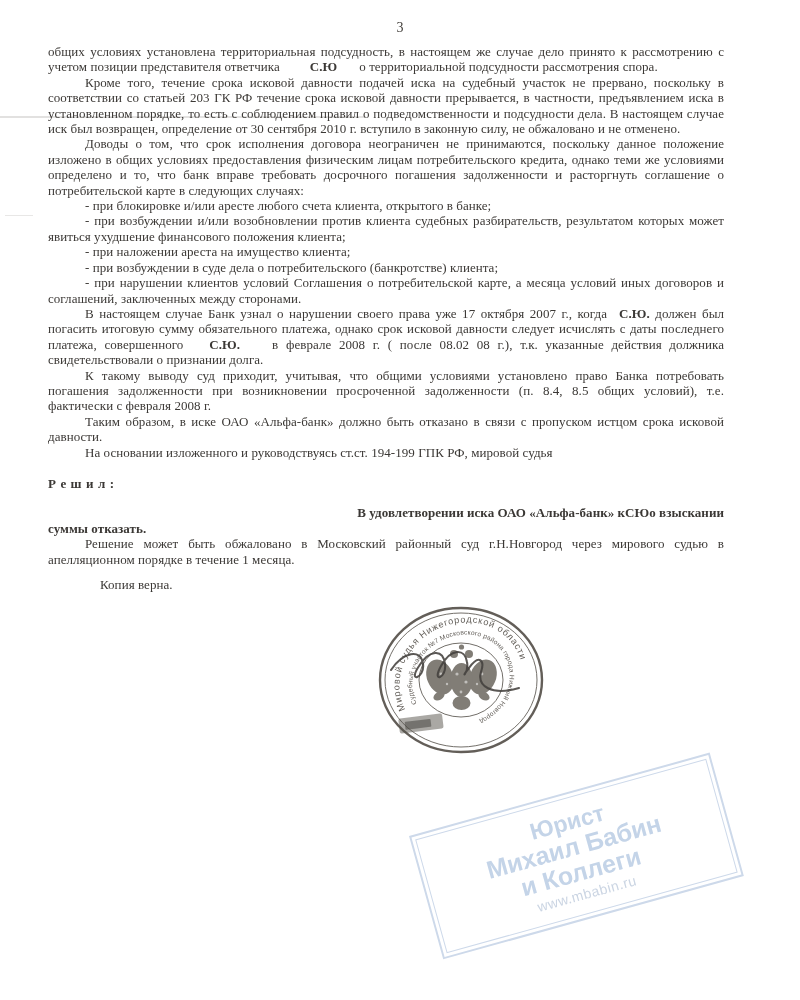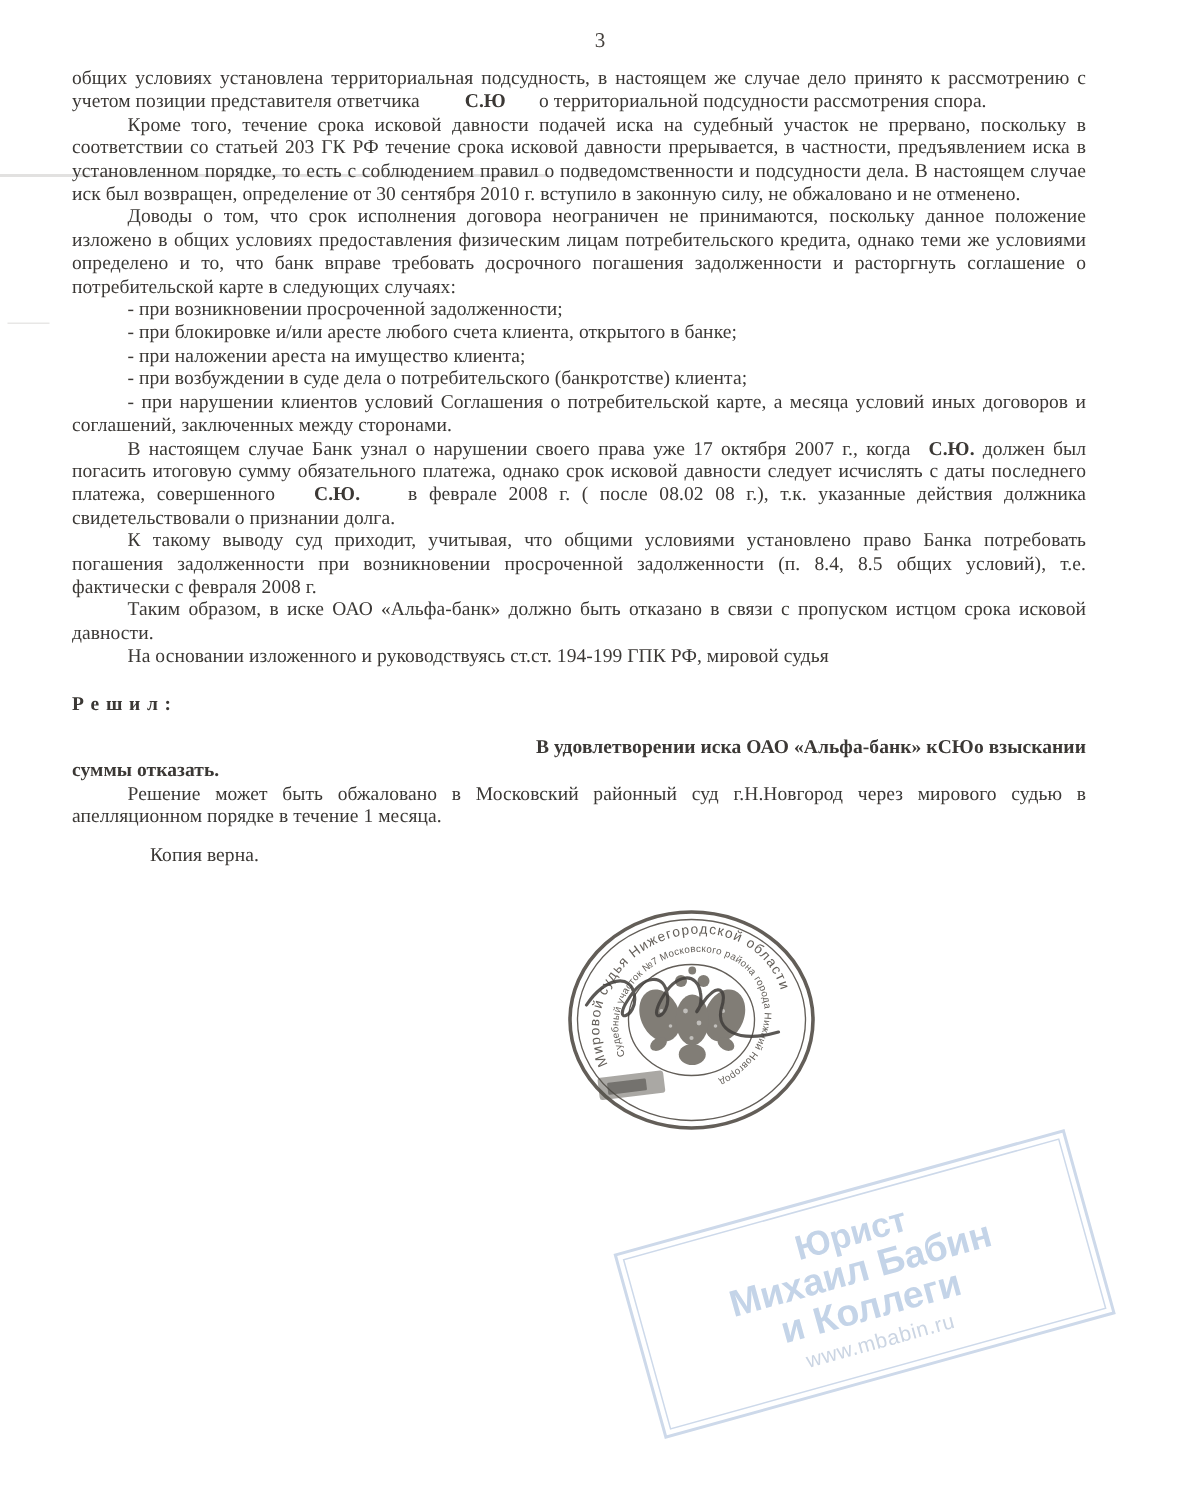--- a/index.html
+++ b/index.html
@@ -68,22 +68,22 @@
 
   <div class="page-number">3</div>
 
   <div class="scan-line-1"></div>
   <div class="scan-line-2"></div>
 
   <div class="doc">
       <p class="para noindent"><span>общих условиях установлена территориальная подсудность, в настоящем же случае дело принято к рассмотрению с учетом позиции представителя ответчика</span><span class="gap g30"></span><span class="bold">С.Ю</span><span class="gap g22"></span><span>о территориальной подсудности рассмотрения спора.</span></p>
       <p class="para body"><span>Кроме того, течение срока исковой давности подачей иска на судебный участок не прервано, поскольку в соответствии со статьей 203 ГК РФ течение срока исковой давности прерывается, в частности, предъявлением иска в установленном порядке, то есть с соблюдением правил о подведомственности и подсудности дела. В настоящем случае иск был возвращен, определение от 30 сентября 2010 г. вступило в законную силу, не обжаловано и не отменено.</span></p>
       <p class="para body"><span>Доводы о том, что срок исполнения договора неограничен не принимаются, поскольку данное положение изложено в общих условиях предоставления физическим лицам потребительского кредита, однако теми же условиями определено и то, что банк вправе требовать досрочного погашения задолженности и расторгнуть соглашение о потребительской карте в следующих случаях:</span></p>
-      <p class="para body"><span>- при возникновении просроченной задолженности;</span></p>
       <p class="para body"><span>- при блокировке и/или аресте любого счета клиента, открытого в банке;</span></p>
+      <p class="para body"><span>- при возбуждении и/или возобновлении против клиента судебных разбирательств, результатом которых может явиться ухудшение финансового  положения клиента;</span></p>
       <p class="para body"><span>- при наложении ареста на имущество клиента;</span></p>
       <p class="para body"><span>- при возбуждении в суде дела о потребительского (банкротстве) клиента;</span></p>
       <p class="para body"><span>- при нарушении клиентов условий Соглашения о потребительской карте, а месяца условий иных договоров и соглашений, заключенных между сторонами.</span></p>
       <p class="para body"><span>В настоящем случае Банк узнал о нарушении своего права уже 17 октября 2007 г., когда</span><span class="gap g12"></span><span class="bold">С.Ю.</span><span> должен был погасить итоговую сумму  обязательного платежа, однако срок исковой давности следует исчислять с даты последнего платежа, совершенного</span><span class="gap g26"></span><span class="bold">С.Ю.</span><span class="gap g32"></span><span>в феврале 2008 г. ( после 08.02 08 г.), т.к. указанные действия должника свидетельствовали о признании долга.</span></p>
       <p class="para body"><span>К такому выводу суд приходит, учитывая, что общими условиями установлено право Банка потребовать погашения задолженности при возникновении просроченной задолженности (п. 8.4, 8.5 общих условий), т.е. фактически с февраля 2008 г.</span></p>
       <p class="para body"><span>Таким образом, в иске ОАО «Альфа-банк» должно быть отказано в связи с пропуском истцом срока исковой давности.</span></p>
       <p class="para body"><span>На основании изложенного и руководствуясь ст.ст. 194-199 ГПК РФ, мировой судья</span></p>
       <p class="para heading"><span>Р е ш и л :</span></p>
       <p class="para spread">
         <span class="bold">В удовлетворении иска ОАО «Альфа-банк» к</span>

